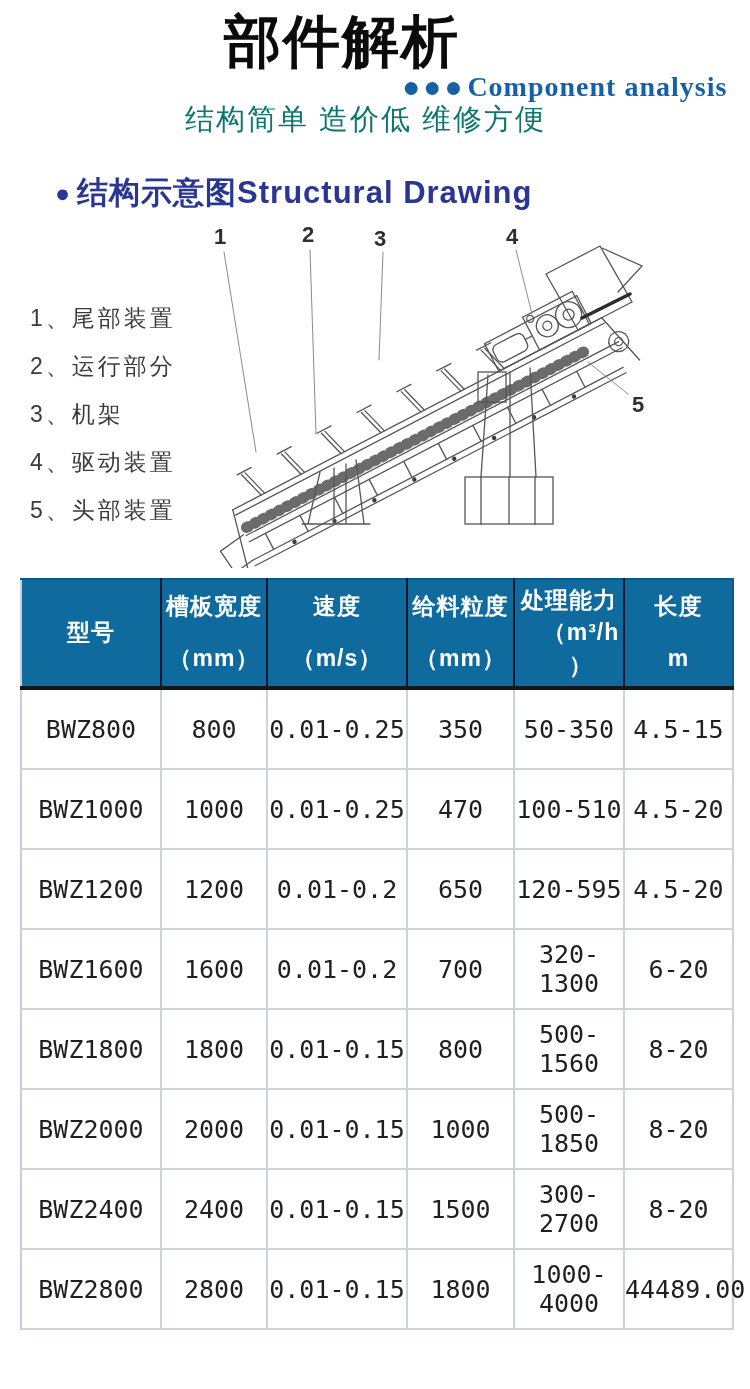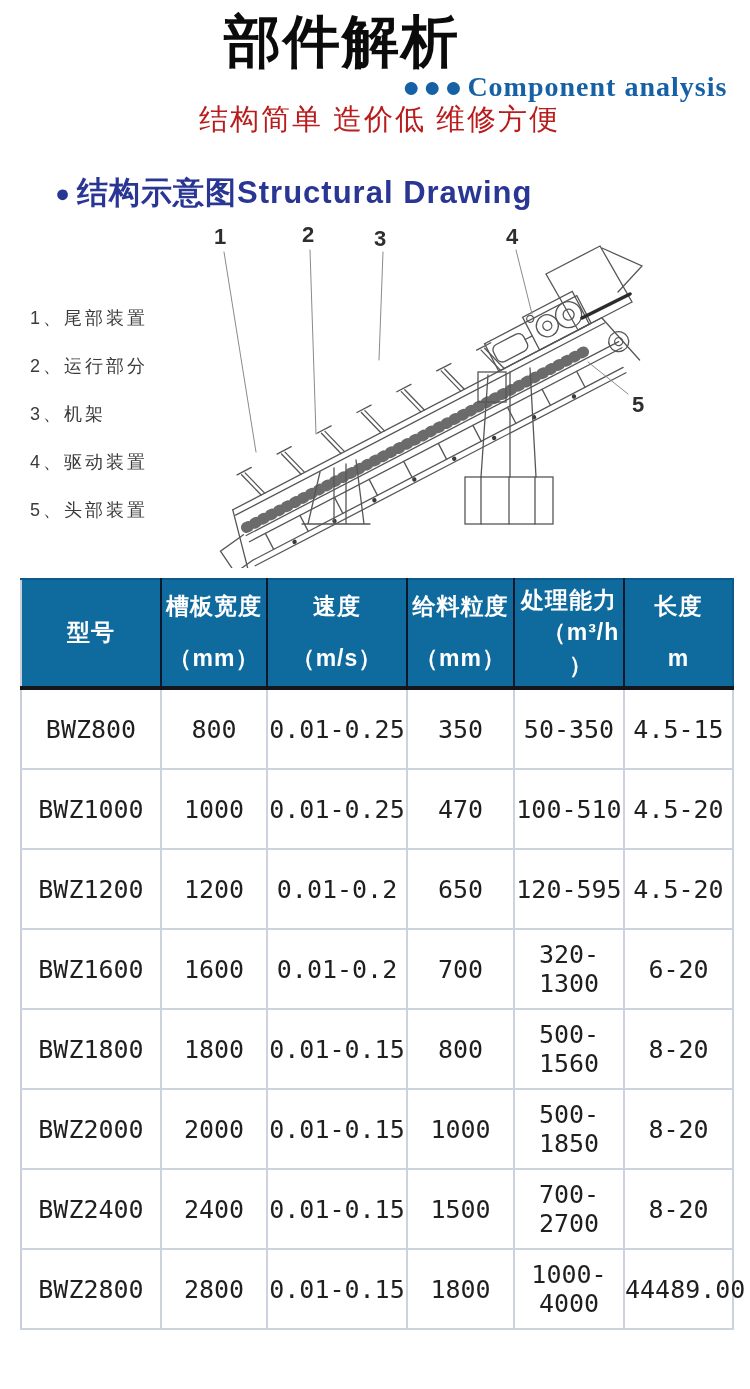--- a/index.html
+++ b/index.html
@@ -15,31 +15,31 @@
   .en-line {
     position:absolute; left:402px; top:70px; height:34px;
     display:flex; align-items:center; color:#1661a5;
   }
   .en-dots { font-size:30px; letter-spacing:3px; line-height:1; margin-right:2px; }
   .en-text {
     font-family:"Liberation Serif","DejaVu Serif",serif;
     font-size:28px; font-weight:bold; letter-spacing:1px;
   }
   .tagline {
-    position:absolute; left:199px; top:100px;
-    font-size:29px; color:#b91c1c; letter-spacing:2px; font-weight:500;
+    position:absolute; left:185px; top:100px;
+    font-size:29px; color:#0f766e; letter-spacing:2px; font-weight:500;
   }
   .section-head {
     position:absolute; left:55px; top:172px; display:flex; align-items:center;
     color:#2a3694; font-weight:bold; font-size:31px; letter-spacing:1px;
   }
   .section-bullet { font-size:25px; margin-right:6px; line-height:1; }
   .parts { position:absolute; left:30px; top:294px; }
   .parts .item {
-    height:48px; line-height:48px; font-size:18px; color:#3b3b3b; letter-spacing:3px;
+    height:48px; line-height:48px; font-size:23px; color:#3b3b3b; letter-spacing:3px;
   }
   .drawing { position:absolute; left:178px; top:220px; }
   .dlabel { font-size:22px; font-weight:bold; fill:#2e2e2e; }
 
   table.specs {
     position:absolute; left:20px; top:578px; width:712px;
     border-collapse:collapse; table-layout:fixed;
     border:2px solid #c8ceda;
   }
   table.specs thead th {
@@ -249,21 +249,21 @@
         <td>0.01-0.15</td>
         <td>1000</td>
         <td>500-1850</td>
         <td>8-20</td>
       </tr>
       <tr>
         <td>BWZ2400</td>
         <td>2400</td>
         <td>0.01-0.15</td>
         <td>1500</td>
-        <td>700-2700</td>
+        <td>300-2700</td>
         <td>8-20</td>
       </tr>
       <tr>
         <td>BWZ2800</td>
         <td>2800</td>
         <td>0.01-0.15</td>
         <td>1800</td>
         <td>1000-4000</td>
         <td>44489.00</td>
       </tr>

